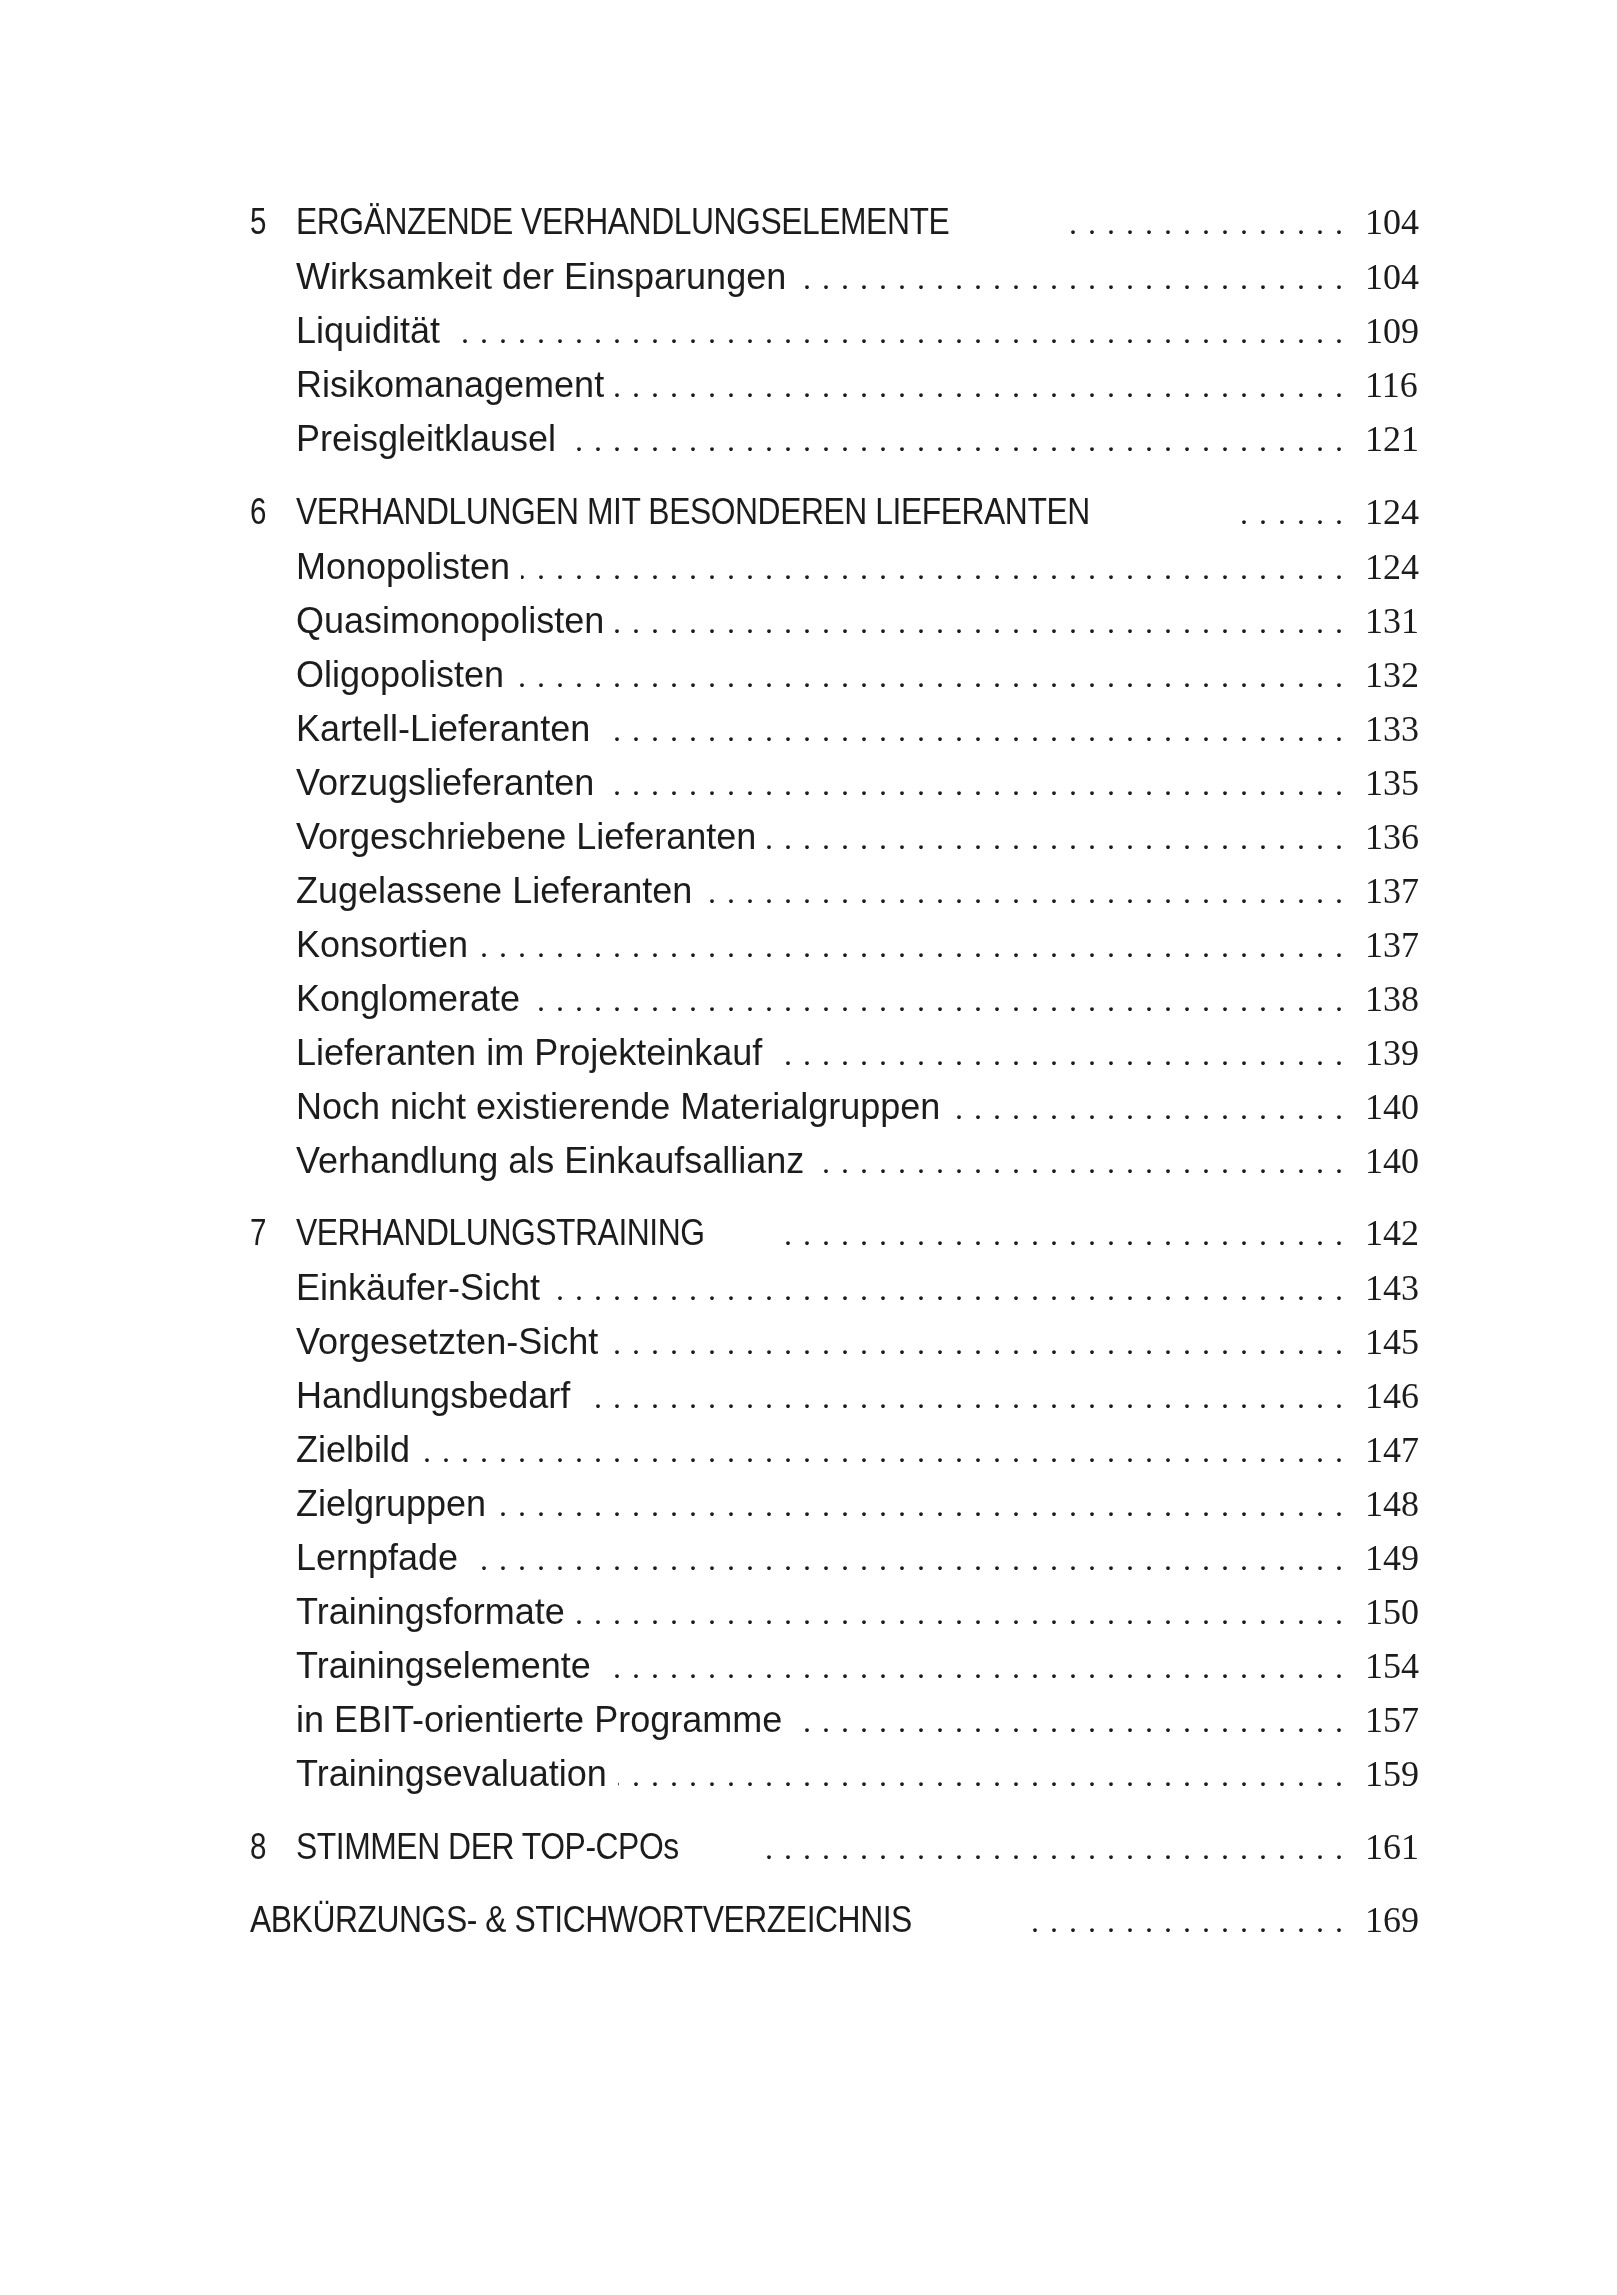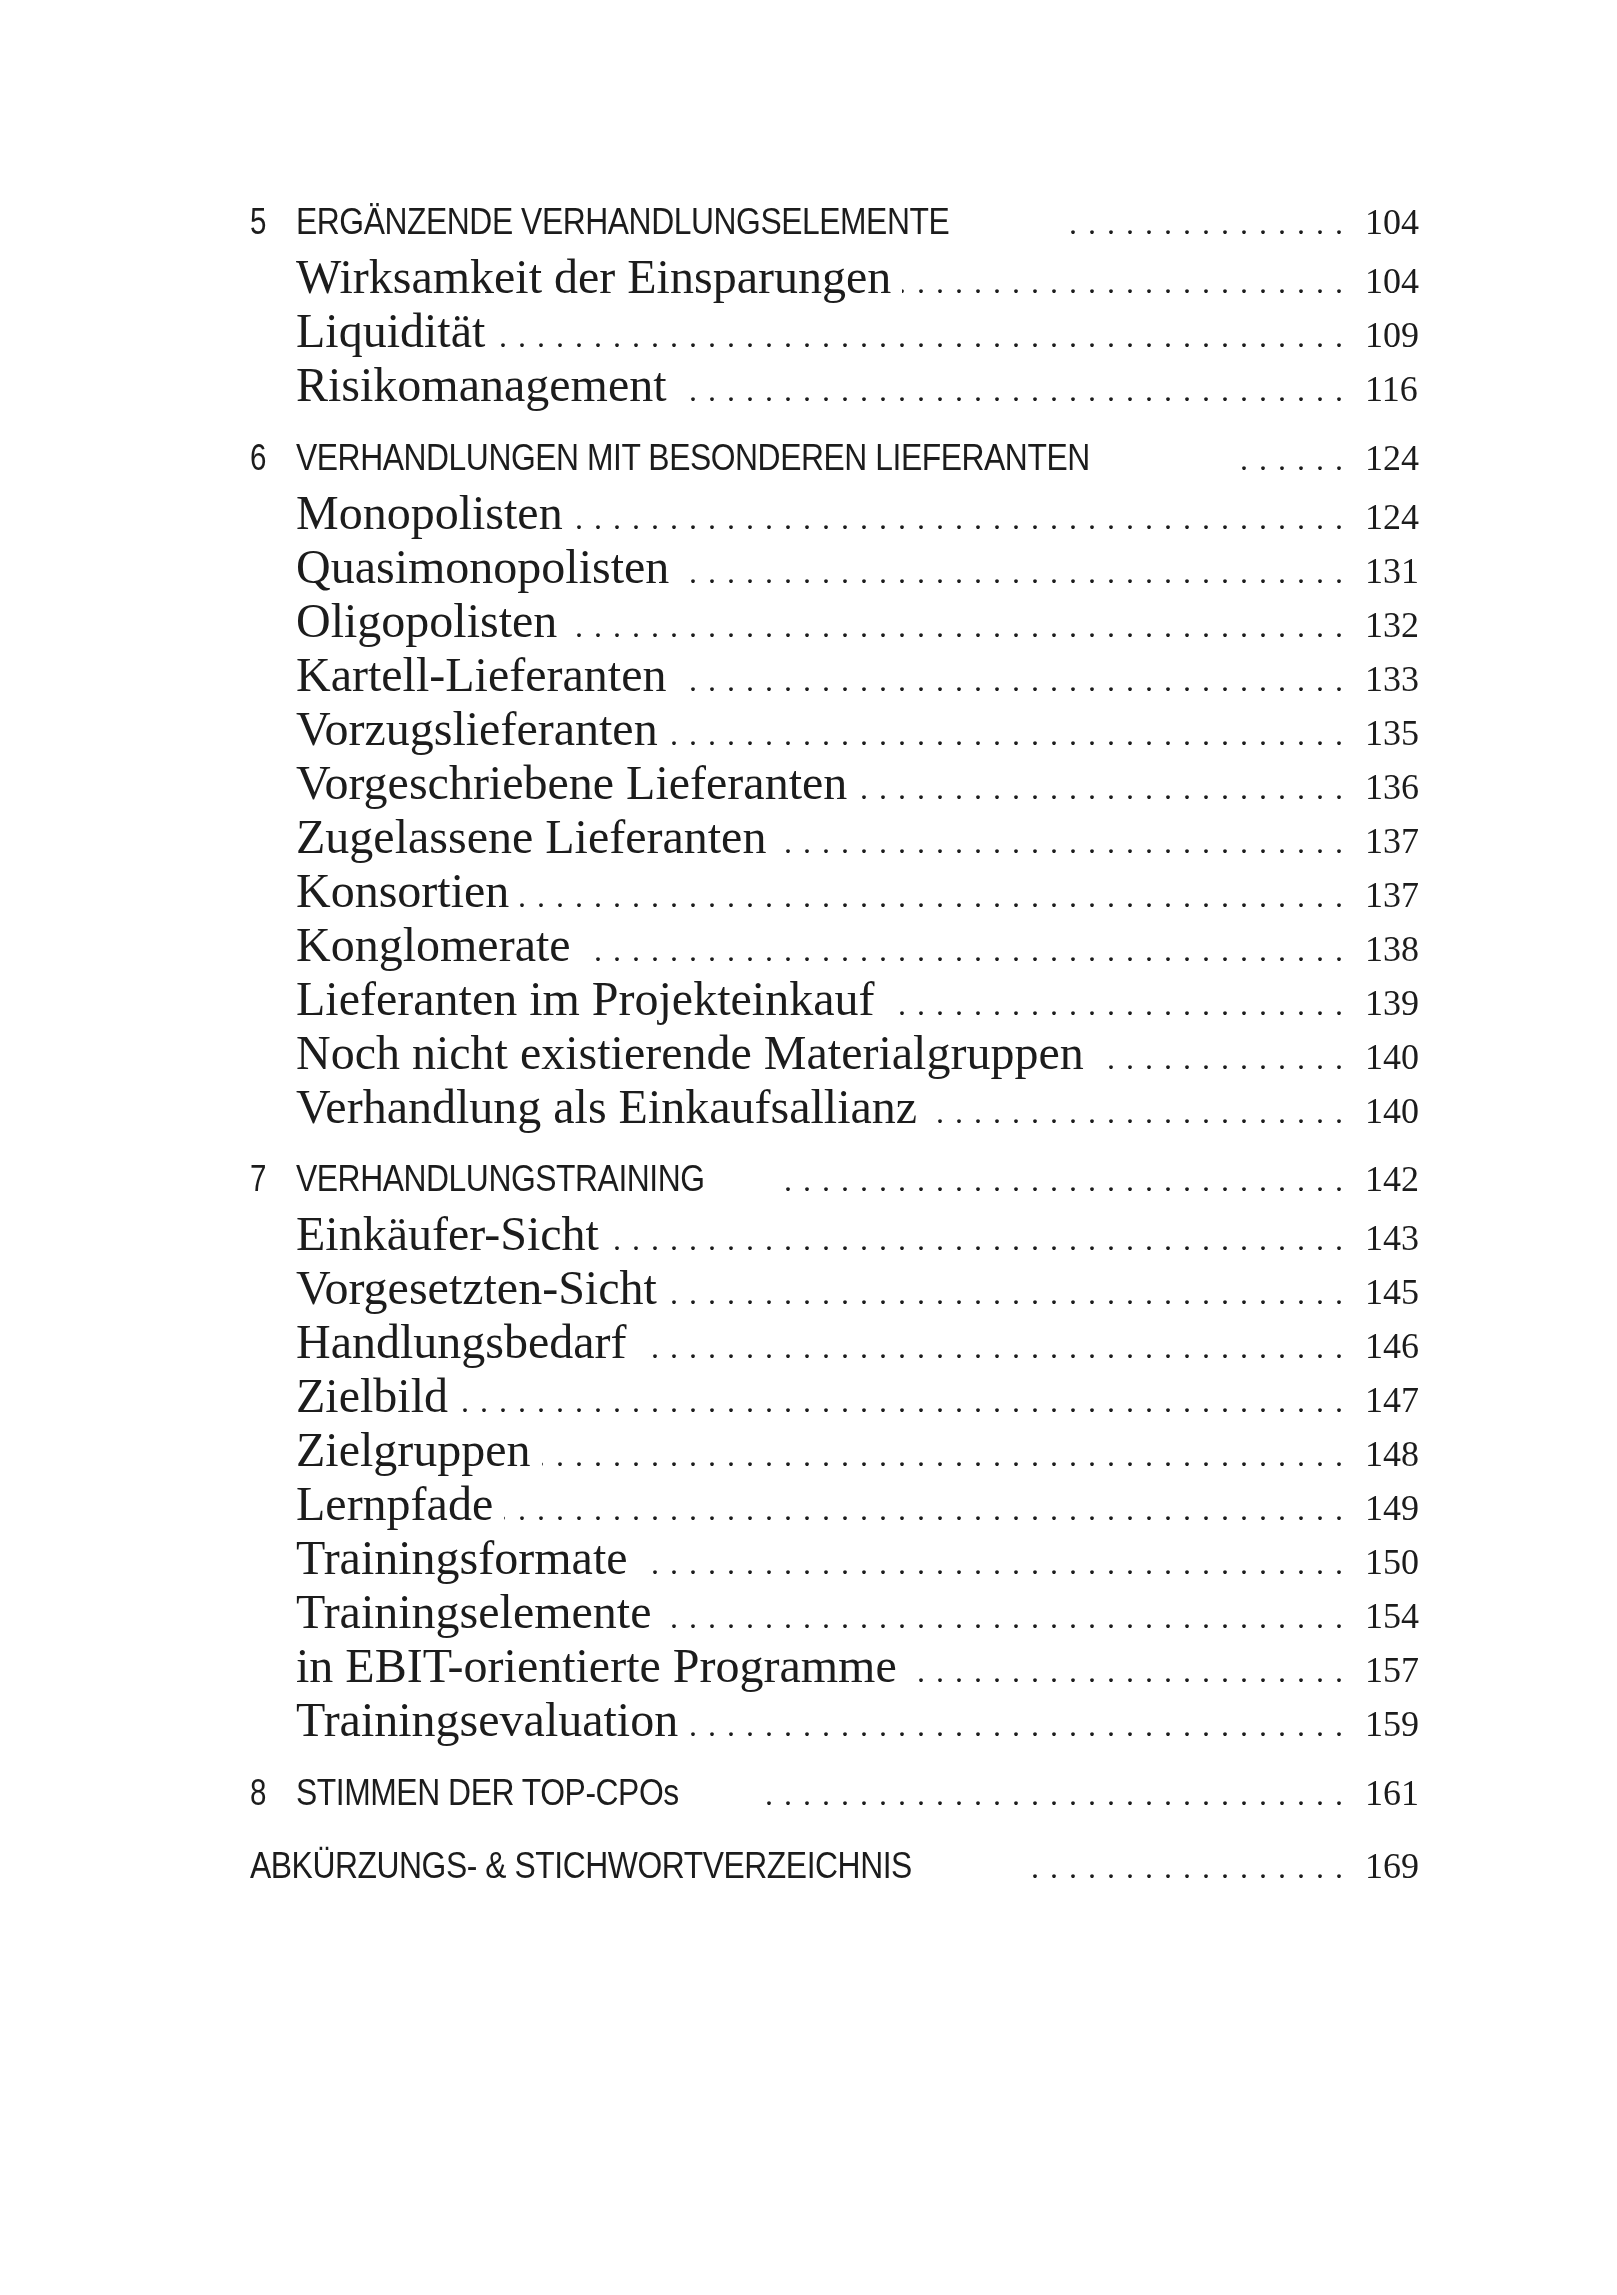--- a/index.html
+++ b/index.html
@@ -5,21 +5,21 @@
     html, body { margin: 0; padding: 0; background: #ffffff; }
     body { width: 1618px; height: 2295px; position: relative; overflow: hidden; color: #1c1c1c; }
     .toc { position: absolute; left: 250px; top: 194px; width: 1175px; }
     .chapter { margin-bottom: 17.6px; }
     .row { display: flex; align-items: baseline; height: 54px; line-height: 54px; }
     .row.head { height: 56px; line-height: 56px; }
     .num { width: 46px; flex: none; font-family: "Liberation Sans", sans-serif; font-size: 36px; font-weight: normal; transform: scaleX(0.82); transform-origin: left; }
     .htitle { font-family: "Liberation Sans", sans-serif; font-size: 37px; letter-spacing: -0.5px; white-space: nowrap; display: inline-block; transform: scaleX(0.86); transform-origin: left; }
     .title-wrap { flex: none; white-space: nowrap; }
     .sub { padding-left: 46px; }
-    .stitle { font-family: Liberation Serif, serif; font-size: 48px; white-space: nowrap; }
+    .stitle { font-family: Liberation Sans, sans-serif; font-size: 36px; white-space: nowrap; }
     .leader { flex: 1; overflow: hidden; white-space: nowrap; margin: 0 11px; font-family: "Liberation Serif", serif; font-size: 32px; letter-spacing: 11px; color: #1c1c1c; text-align: right; direction: rtl; }
     .leader::after { content: "........................................................................................................................................................................"; }
     .page { flex: none; font-family: "Liberation Serif", serif; font-size: 36px; text-align: left; min-width: 60px; font-variant-numeric: oldstyle-nums; }
     .plain { padding-left: 46px; height: 54px; line-height: 54px; }
     .unnumbered { }
   </style>
 </head>
 <body>
 
 <div class="toc">
@@ -39,20 +39,25 @@
     <div class="row sub">
       <span class="stitle">Liquidität</span>
       <span class="leader"></span>
       <span class="page">109</span>
     </div>
     <div class="row sub">
       <span class="stitle">Risikomanagement</span>
       <span class="leader"></span>
       <span class="page">116</span>
     </div>
+    <div class="row sub">
+      <span class="stitle">Preisgleitklausel</span>
+      <span class="leader"></span>
+      <span class="page">121</span>
+    </div>
   </div>
 
   <div class="chapter">
     <div class="row head">
       <span class="num">6</span>
       <span class="title-wrap"><span class="htitle">VERHANDLUNGEN MIT BESONDEREN LIEFERANTEN</span></span>
       <span class="leader"></span>
       <span class="page">124</span>
     </div>
     <div class="row sub">

